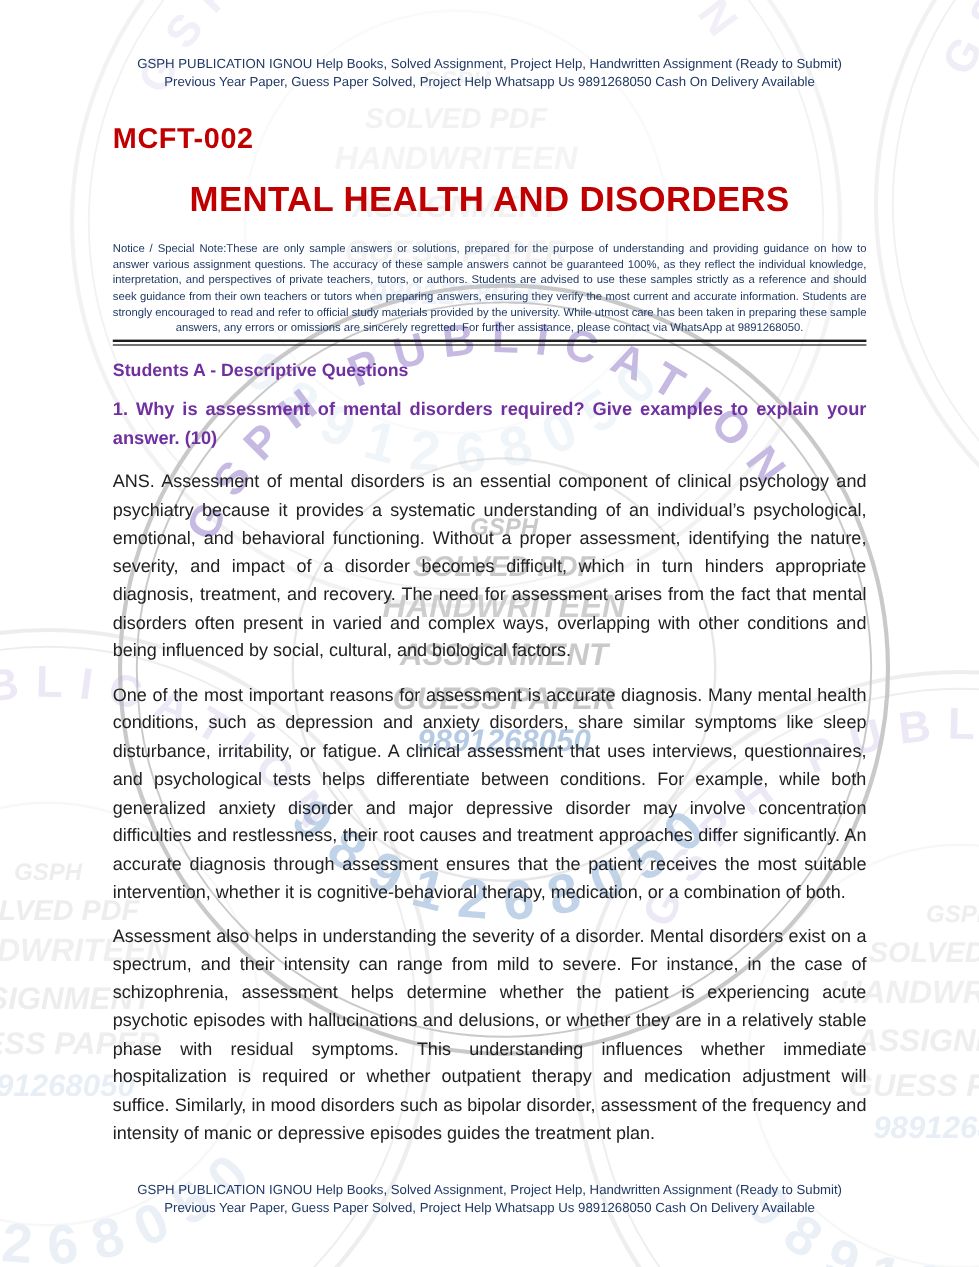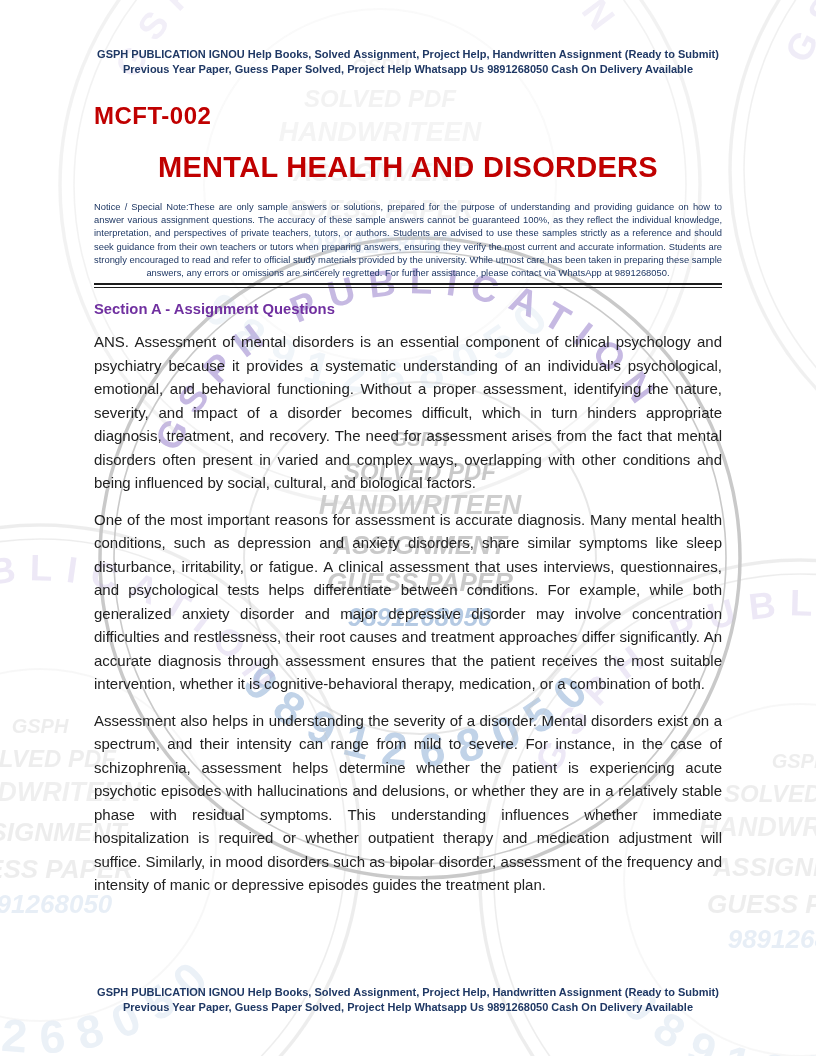--- a/index.html
+++ b/index.html
@@ -5,21 +5,21 @@
   html,body { margin:0; padding:0; background:#ffffff; }
   .page {
     position:relative; width:816px; height:1056px; margin:0 auto;
     background:#ffffff; overflow:hidden;
     font-family:"Liberation Sans", sans-serif;
   }
   .wm-layer { position:absolute; inset:0; z-index:0; pointer-events:none; }
   .content { position:relative; z-index:1; padding:47px 94px 0 94px; }
 
   .hdr, .ftr {
-    color:var(--header-blue); font-weight:bold; font-size:11px;
+    color:var(--header-blue); font-weight:normal; font-size:11px;
     line-height:15px; text-align:center; letter-spacing:0;
   }
   .ftr { position:absolute; left:0; right:0; top:985px; z-index:1; }
 
   .course-code {
     margin:25px 0 0 0; text-align:left; color:var(--title-red);
     font-size:24px; font-weight:bold; letter-spacing:0.5px;
   }
   .course-name {
     margin:21px 0 0 0; text-align:center; color:var(--title-red);
@@ -83,21 +83,22 @@
       <div>GSPH PUBLICATION IGNOU Help Books, Solved Assignment, Project Help, Handwritten Assignment (Ready to Submit)</div>
       <div>Previous Year Paper, Guess Paper Solved, Project Help Whatsapp Us 9891268050 Cash On Delivery Available</div>
     </div>
 
     <div class="course-code">MCFT-002</div>
     <div class="course-name">MENTAL HEALTH AND DISORDERS</div>
 
     <p class="notice">Notice / Special Note:These are only sample answers or solutions, prepared for the purpose of understanding and providing guidance on how to answer various assignment questions. The accuracy of these sample answers cannot be guaranteed 100%, as they reflect the individual knowledge, interpretation, and perspectives of private teachers, tutors, or authors. Students are advised to use these samples strictly as a reference and should seek guidance from their own teachers or tutors when preparing answers, ensuring they verify the most current and accurate information. Students are strongly encouraged to read and refer to official study materials provided by the university. While utmost care has been taken in preparing these sample answers, any errors or omissions are sincerely regretted. For further assistance, please contact via WhatsApp at 9891268050.</p>
     <div class="rule"></div>
 
-    <div class="section-h">Section A - Assignment Questions</div>
+    <div class="section-h">Students A - Descriptive Questions</div>
+    <div class="question">1. Why is assessment of mental disorders required? Give examples to explain your answer. (10)</div>
 
     <p class="para">ANS. Assessment of mental disorders is an essential component of clinical psychology and psychiatry because it provides a systematic understanding of an individual’s psychological, emotional, and behavioral functioning. Without a proper assessment, identifying the nature, severity, and impact of a disorder becomes difficult, which in turn hinders appropriate diagnosis, treatment, and recovery. The need for assessment arises from the fact that mental disorders often present in varied and complex ways, overlapping with other conditions and being influenced by social, cultural, and biological factors.</p>
     <p class="para">One of the most important reasons for assessment is accurate diagnosis. Many mental health conditions, such as depression and anxiety disorders, share similar symptoms like sleep disturbance, irritability, or fatigue. A clinical assessment that uses interviews, questionnaires, and psychological tests helps differentiate between conditions. For example, while both generalized anxiety disorder and major depressive disorder may involve concentration difficulties and restlessness, their root causes and treatment approaches differ significantly. An accurate diagnosis through assessment ensures that the patient receives the most suitable intervention, whether it is cognitive-behavioral therapy, medication, or a combination of both.</p>
     <p class="para">Assessment also helps in understanding the severity of a disorder. Mental disorders exist on a spectrum, and their intensity can range from mild to severe. For instance, in the case of schizophrenia, assessment helps determine whether the patient is experiencing acute psychotic episodes with hallucinations and delusions, or whether they are in a relatively stable phase with residual symptoms. This understanding influences whether immediate hospitalization is required or whether outpatient therapy and medication adjustment will suffice. Similarly, in mood disorders such as bipolar disorder, assessment of the frequency and intensity of manic or depressive episodes guides the treatment plan.</p>
 
   </div>
 
   <div class="ftr">
     <div>GSPH PUBLICATION IGNOU Help Books, Solved Assignment, Project Help, Handwritten Assignment (Ready to Submit)</div>
     <div>Previous Year Paper, Guess Paper Solved, Project Help Whatsapp Us 9891268050 Cash On Delivery Available</div>

